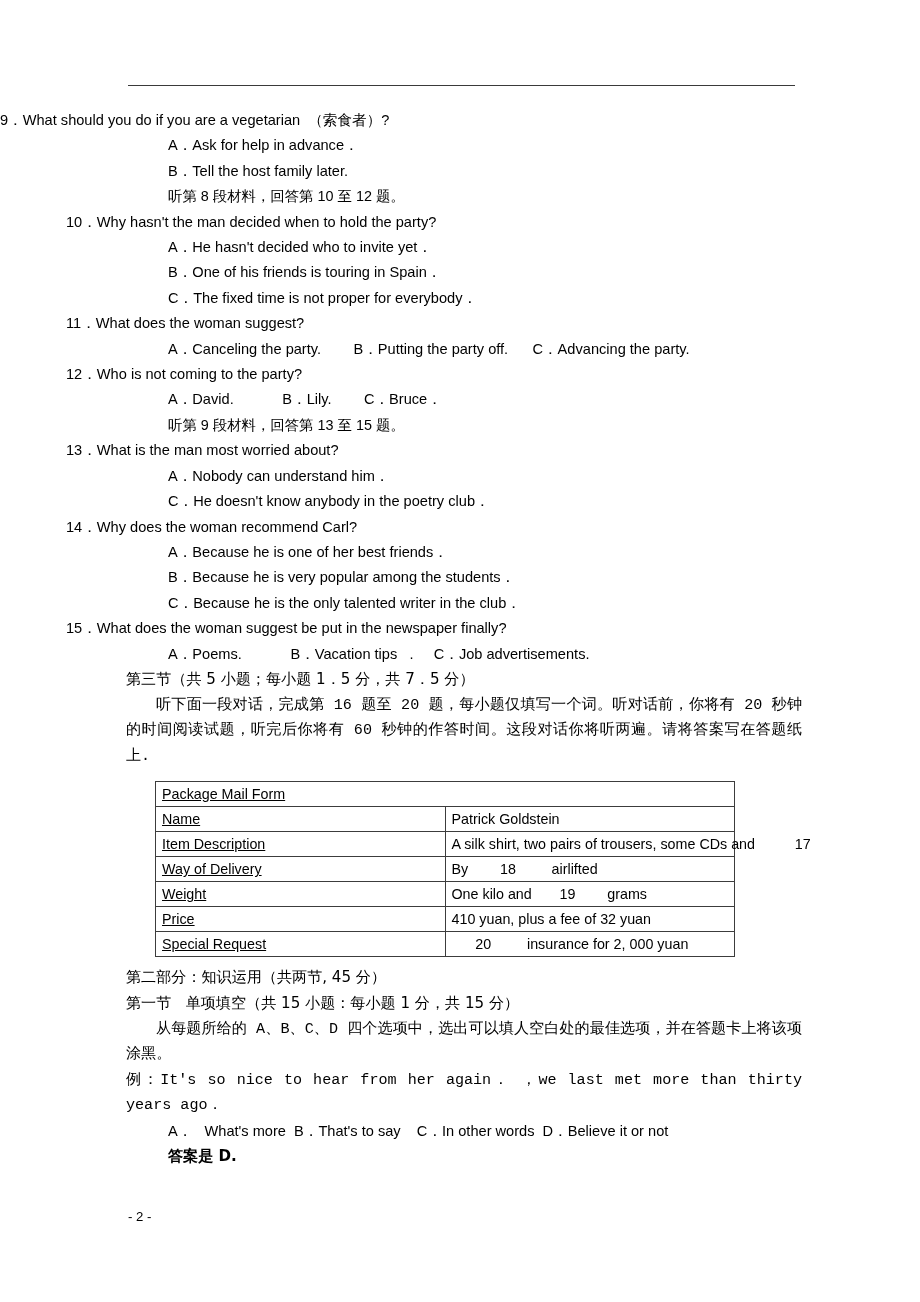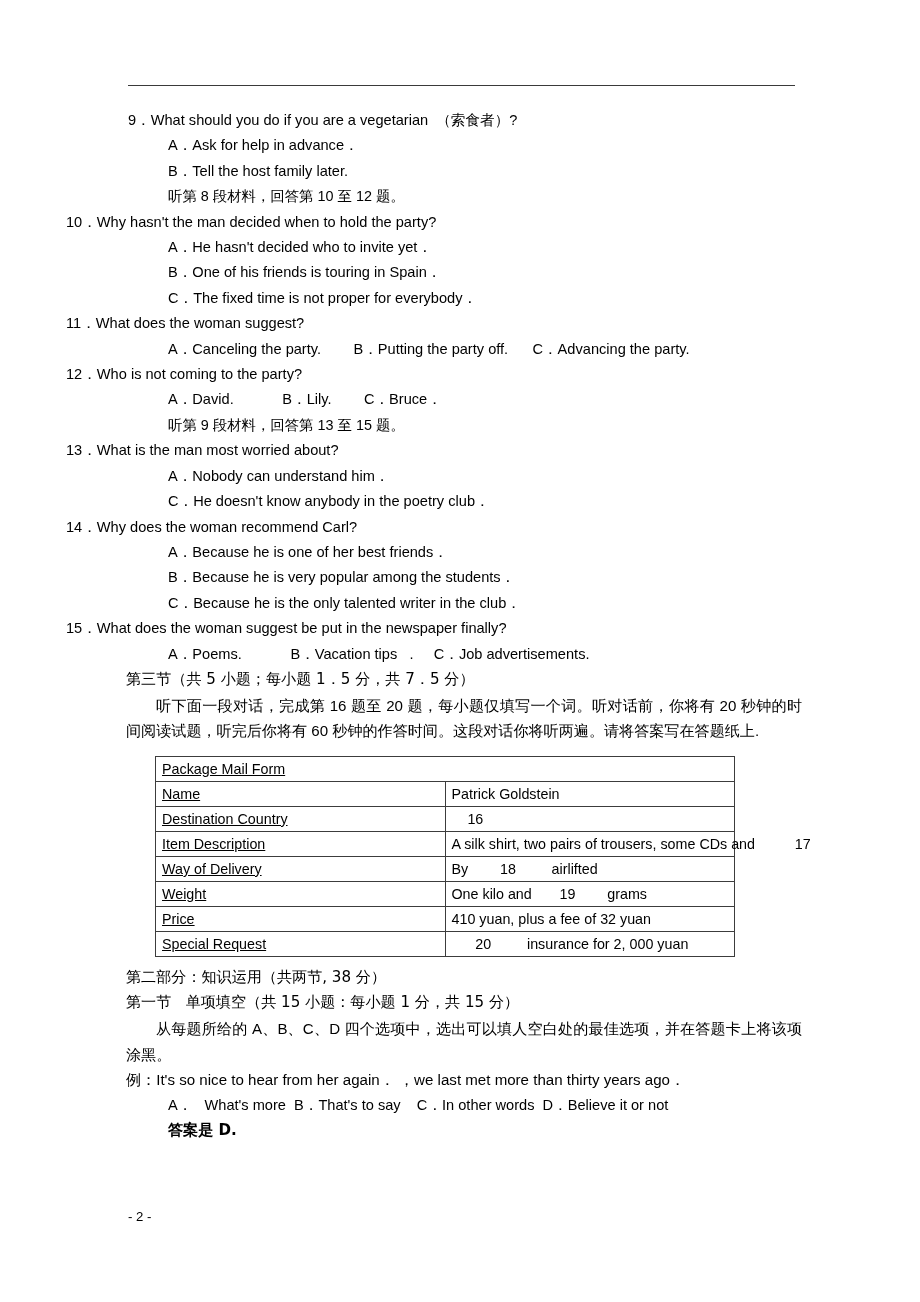--- a/index.html
+++ b/index.html
@@ -38,21 +38,20 @@
     width: 920px;
   }
 
   .qline {
     font-size: 14.6px;
     line-height: 25.4px;
     white-space: pre;
     color: #000;
   }
   .q-num {
-    padding-left: 128px;
   }
   .q-num-wide {
     padding-left: 54px;
     margin-left: 12px;
   }
   .q-opt {
     padding-left: 168px;
   }
   .cn-note {
     padding-left: 168px;
@@ -65,21 +64,21 @@
     font-size: 15.1px;
     line-height: 25.6px;
     font-family: "DejaVu Sans", "Liberation Sans", sans-serif;
     white-space: pre;
   }
   .cn-para {
     padding-left: 126px;
     padding-right: 118px;
     font-size: 15.1px;
     line-height: 25.6px;
-    font-family: Liberation Sans, sans-serif;
+    font-family: Liberation Mono, monospace;
     text-align: justify;
     text-indent: 30px;
   }
   .cn-para.noindent { text-indent: 0; }
 
   
   .table-wrap {
     padding-left: 155px;
     padding-top: 12px;
     padding-bottom: 8px;
@@ -156,24 +155,20 @@
       <table class="mailform">
         <tbody>
             <tr>
           <td class="c1" colspan="2">Package Mail Form</td>
         </tr>
         <tr>
           <td class="c1">Name</td>
           <td class="c2">Patrick Goldstein</td>
         </tr>
         <tr>
-          <td class="c1">Destination Country</td>
-          <td class="c2">    16</td>
-        </tr>
-        <tr>
           <td class="c1">Item Description</td>
           <td class="c2">A silk shirt, two pairs of trousers, some CDs and          17</td>
         </tr>
         <tr>
           <td class="c1">Way of Delivery</td>
           <td class="c2">By        18         airlifted</td>
         </tr>
         <tr>
           <td class="c1">Weight</td>
           <td class="c2">One kilo and       19        grams</td>
@@ -183,21 +178,21 @@
           <td class="c2">410 yuan, plus a fee of 32 yuan</td>
         </tr>
         <tr>
           <td class="c1">Special Request</td>
           <td class="c2">      20         insurance for 2, 000 yuan</td>
         </tr>
       </tbody>
         </table>
     </div>
 
-    <div class="cn-head">第二部分：知识运用（共两节, 38 分）</div>
+    <div class="cn-head">第二部分：知识运用（共两节, 45 分）</div>
     <div class="cn-head">第一节   单项填空（共 15 小题：每小题 1 分，共 15 分）</div>
     <div class="cn-para">从每题所给的 A、B、C、D 四个选项中，选出可以填人空白处的最佳选项，并在答题卡上将该项涂黑。</div>
     <div class="cn-para noindent">例：It's so nice to hear from her again．                ，we last met more than thirty years ago．</div>
     <div class="qline q-opt">A．   What's more  B．That's to say    C．In other words  D．Believe it or not</div>
     <div class="cn-head" style="padding-left:168px;font-weight:bold;">答案是 D.</div>
 
   </div>
 
   <div class="footer">- 2 -</div>
 

